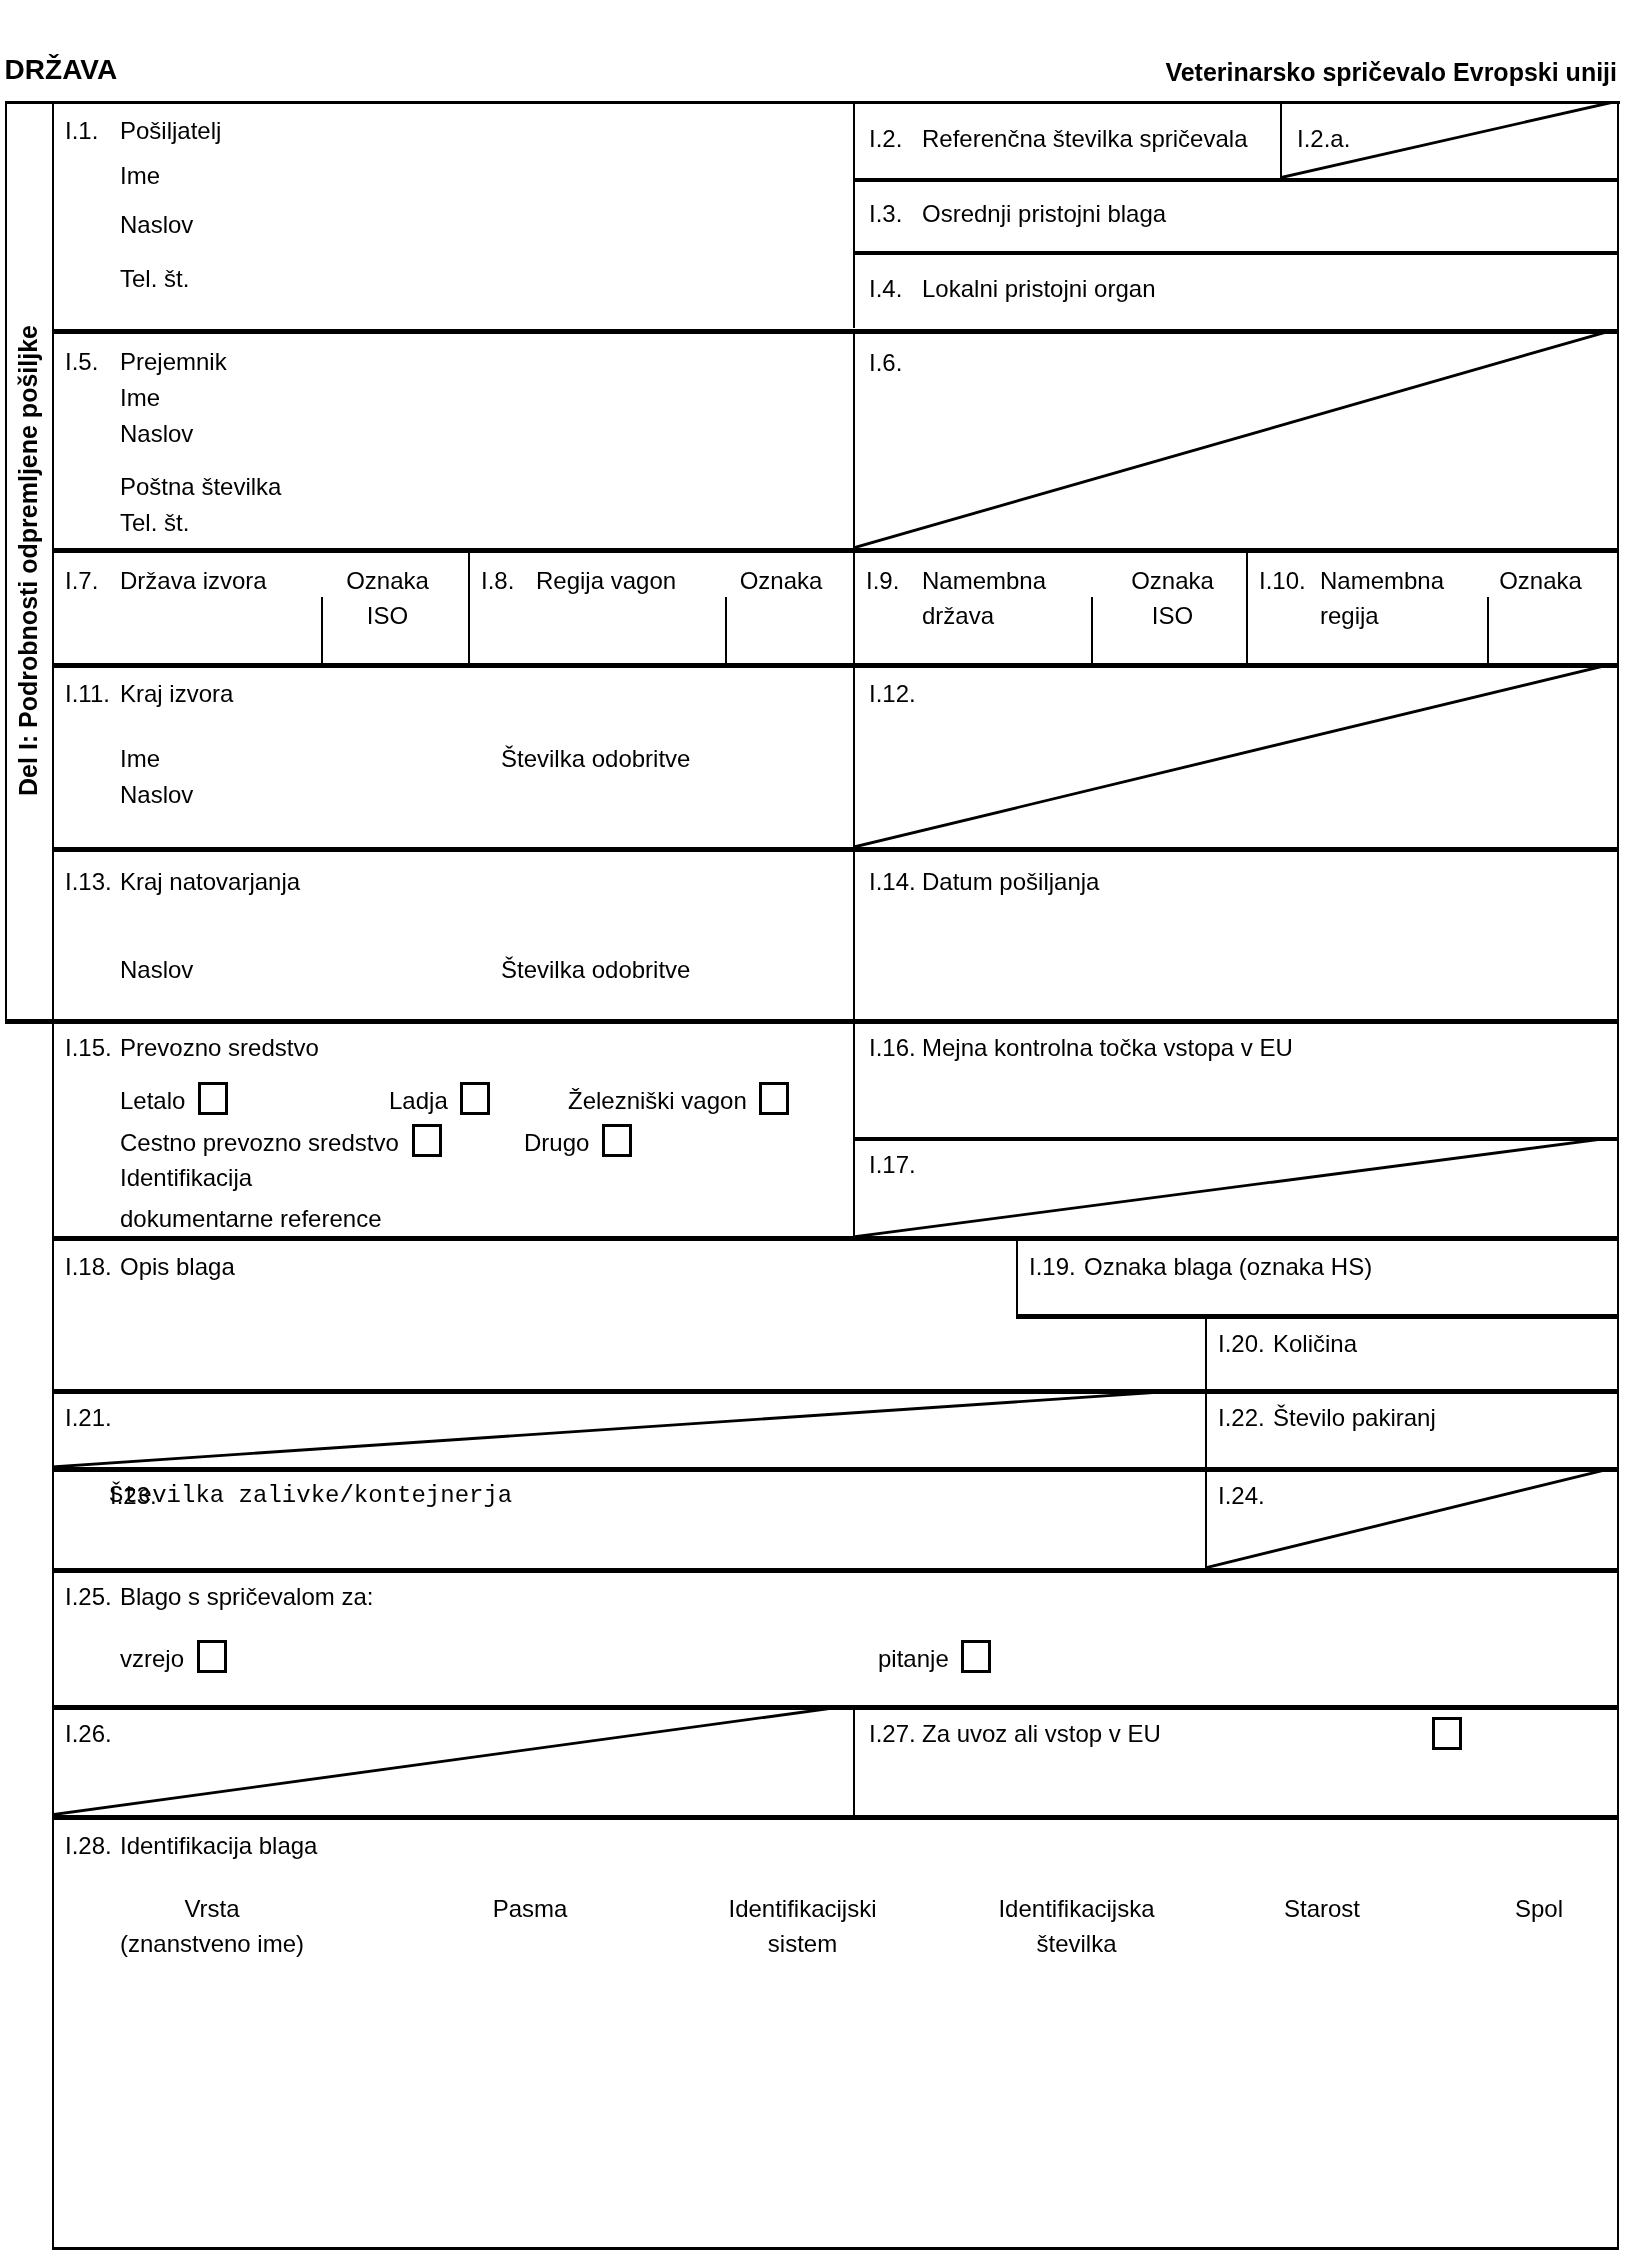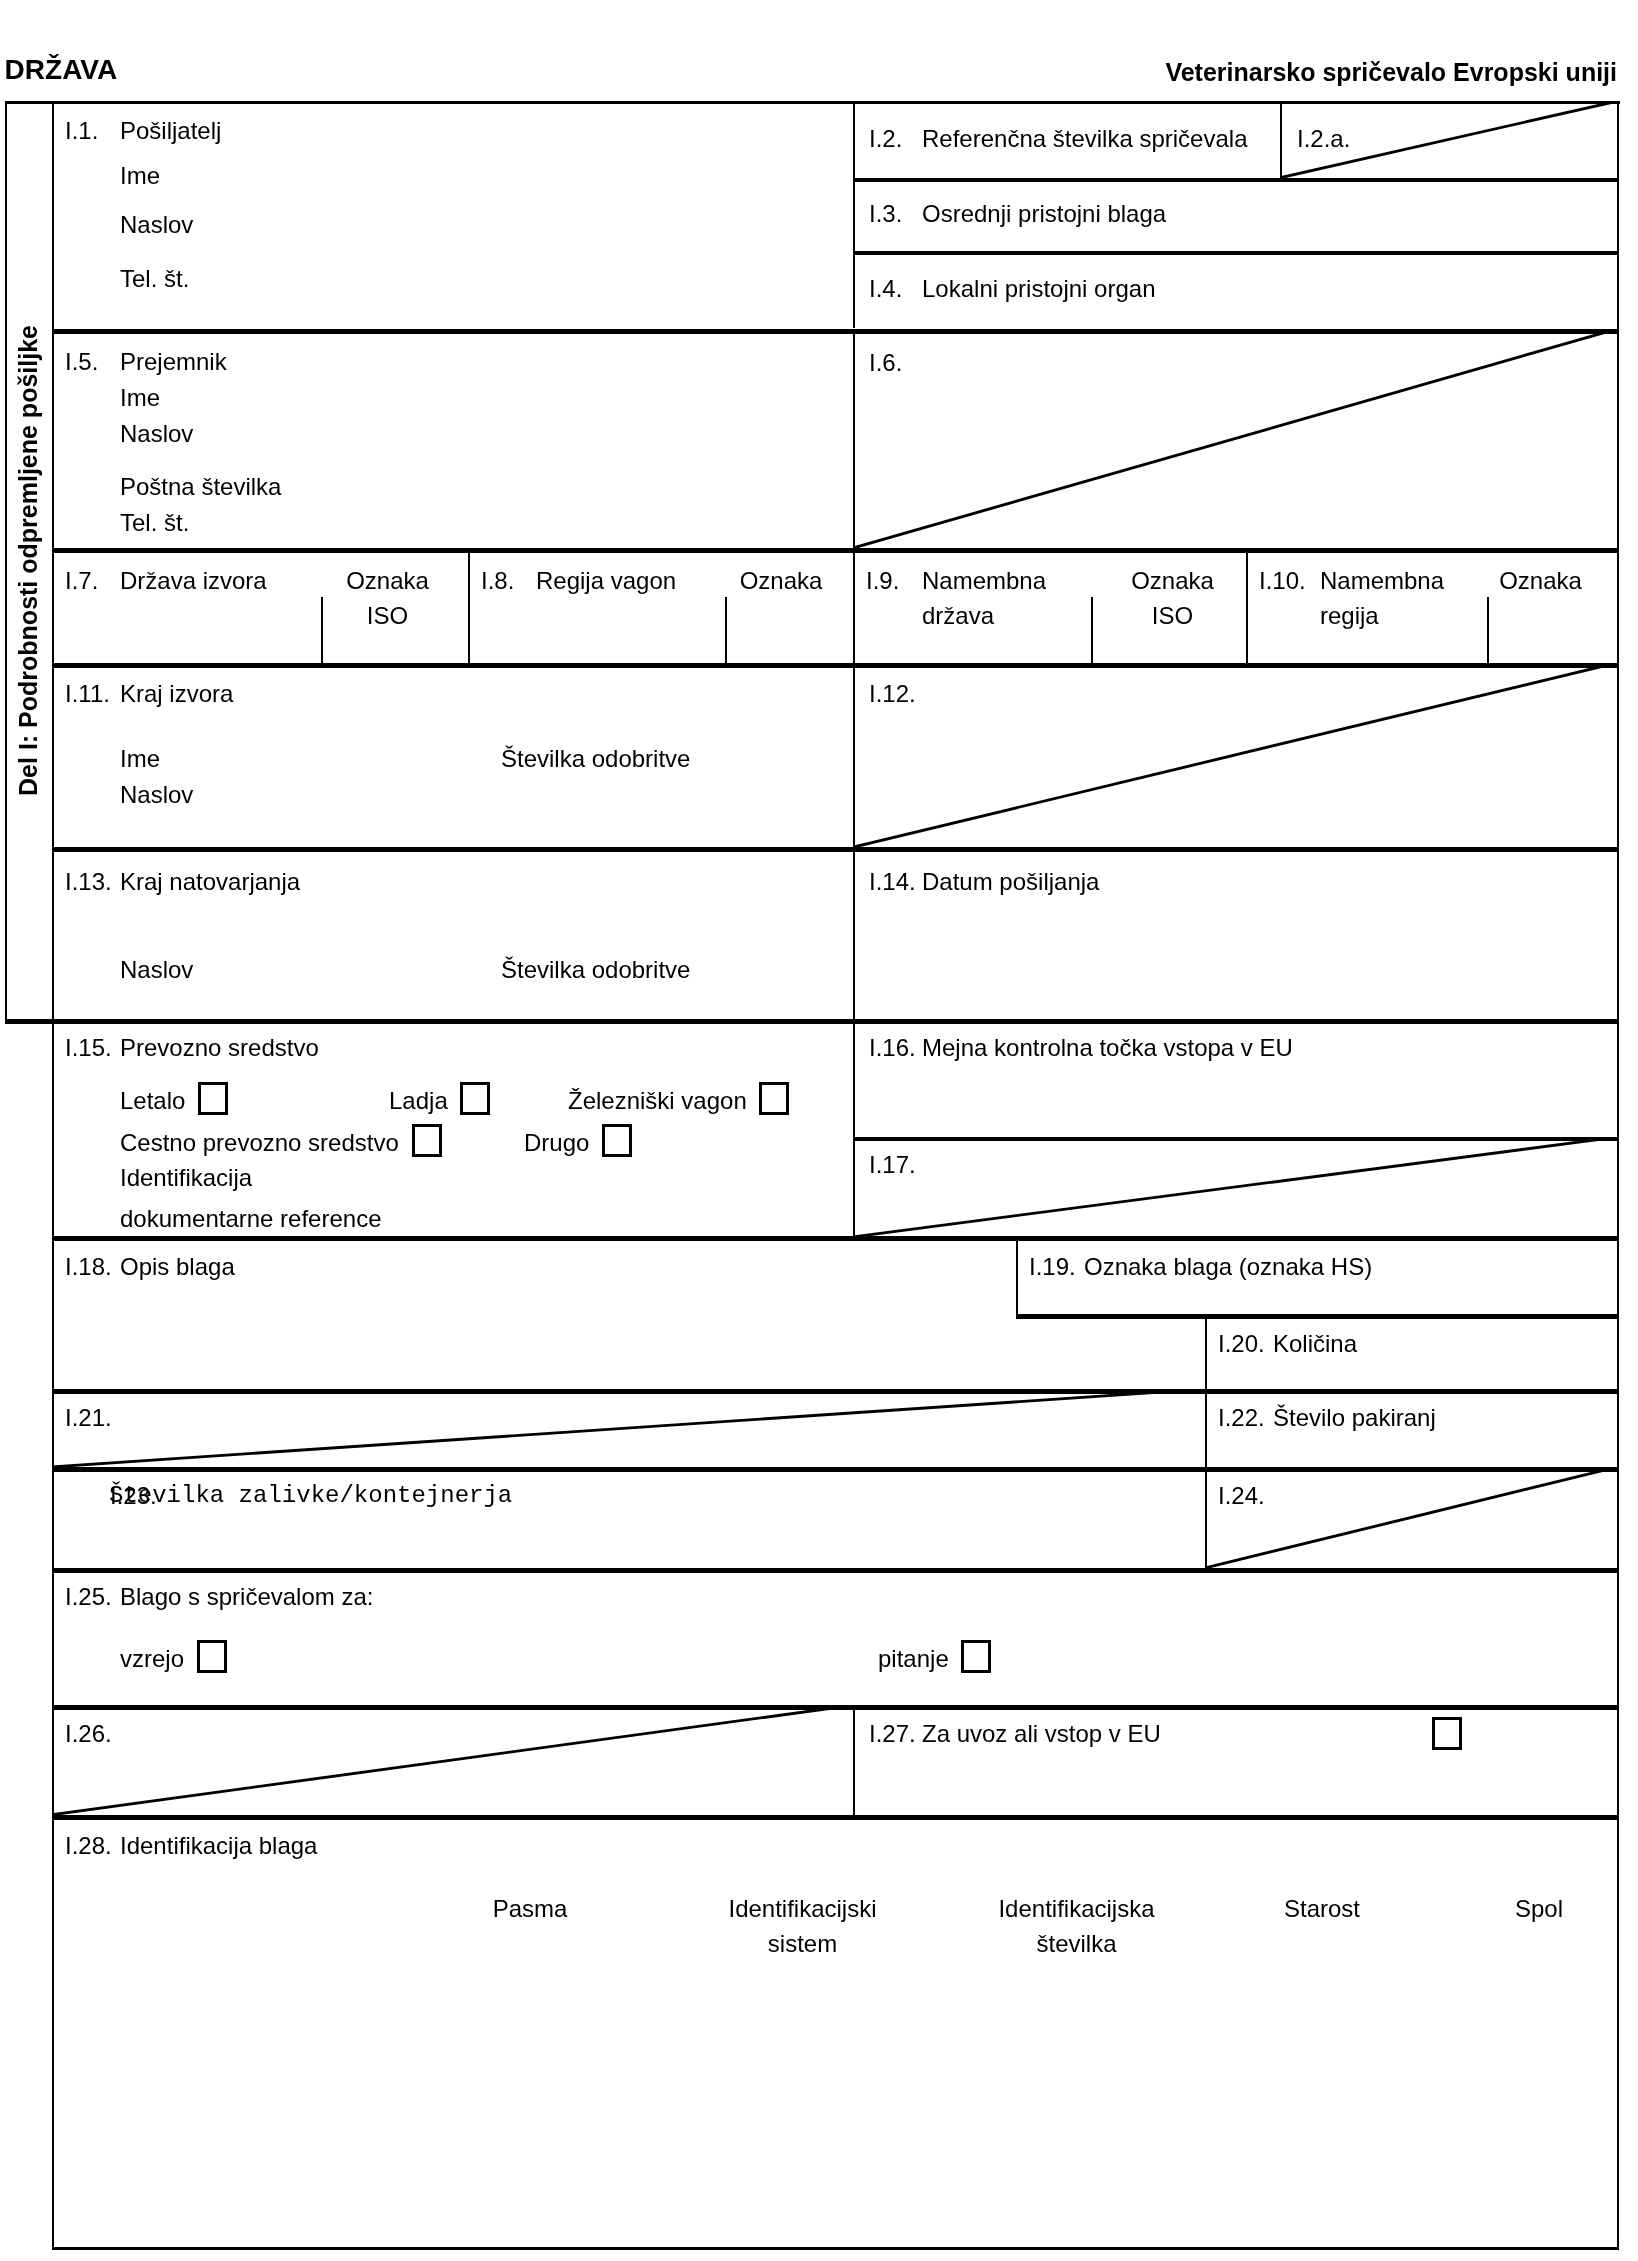--- a/index.html
+++ b/index.html
@@ -195,20 +195,24 @@
   </div>
 
   <div class="t" style="left:65px;top:1721px;">I.26.</div>
   <div class="t" style="left:869px;top:1721px;">I.27.</div>
   <div class="t" style="left:922px;top:1721px;">Za uvoz ali vstop v EU</div>
   <span class="cb" style="position:absolute;left:1432px;top:1717px;margin-left:0;"></span>
 
   <div class="t" style="left:65px;top:1833px;">I.28.</div>
   <div class="t" style="left:120px;top:1833px;">Identifikacija blaga</div>
 
+  <div class="colhead" style="left:104px;top:1892px;width:216px;">
+    <div>Vrsta</div>
+    <div>(znanstveno ime)</div>
+  </div>
   <div class="colhead" style="left:461px;top:1892px;width:138px;">
     <div>Pasma</div>
   </div>
   <div class="colhead" style="left:715px;top:1892px;width:175px;">
     <div>Identifikacijski</div>
     <div>sistem</div>
   </div>
   <div class="colhead" style="left:989px;top:1892px;width:175px;">
     <div>Identifikacijska</div>
     <div>številka</div>

